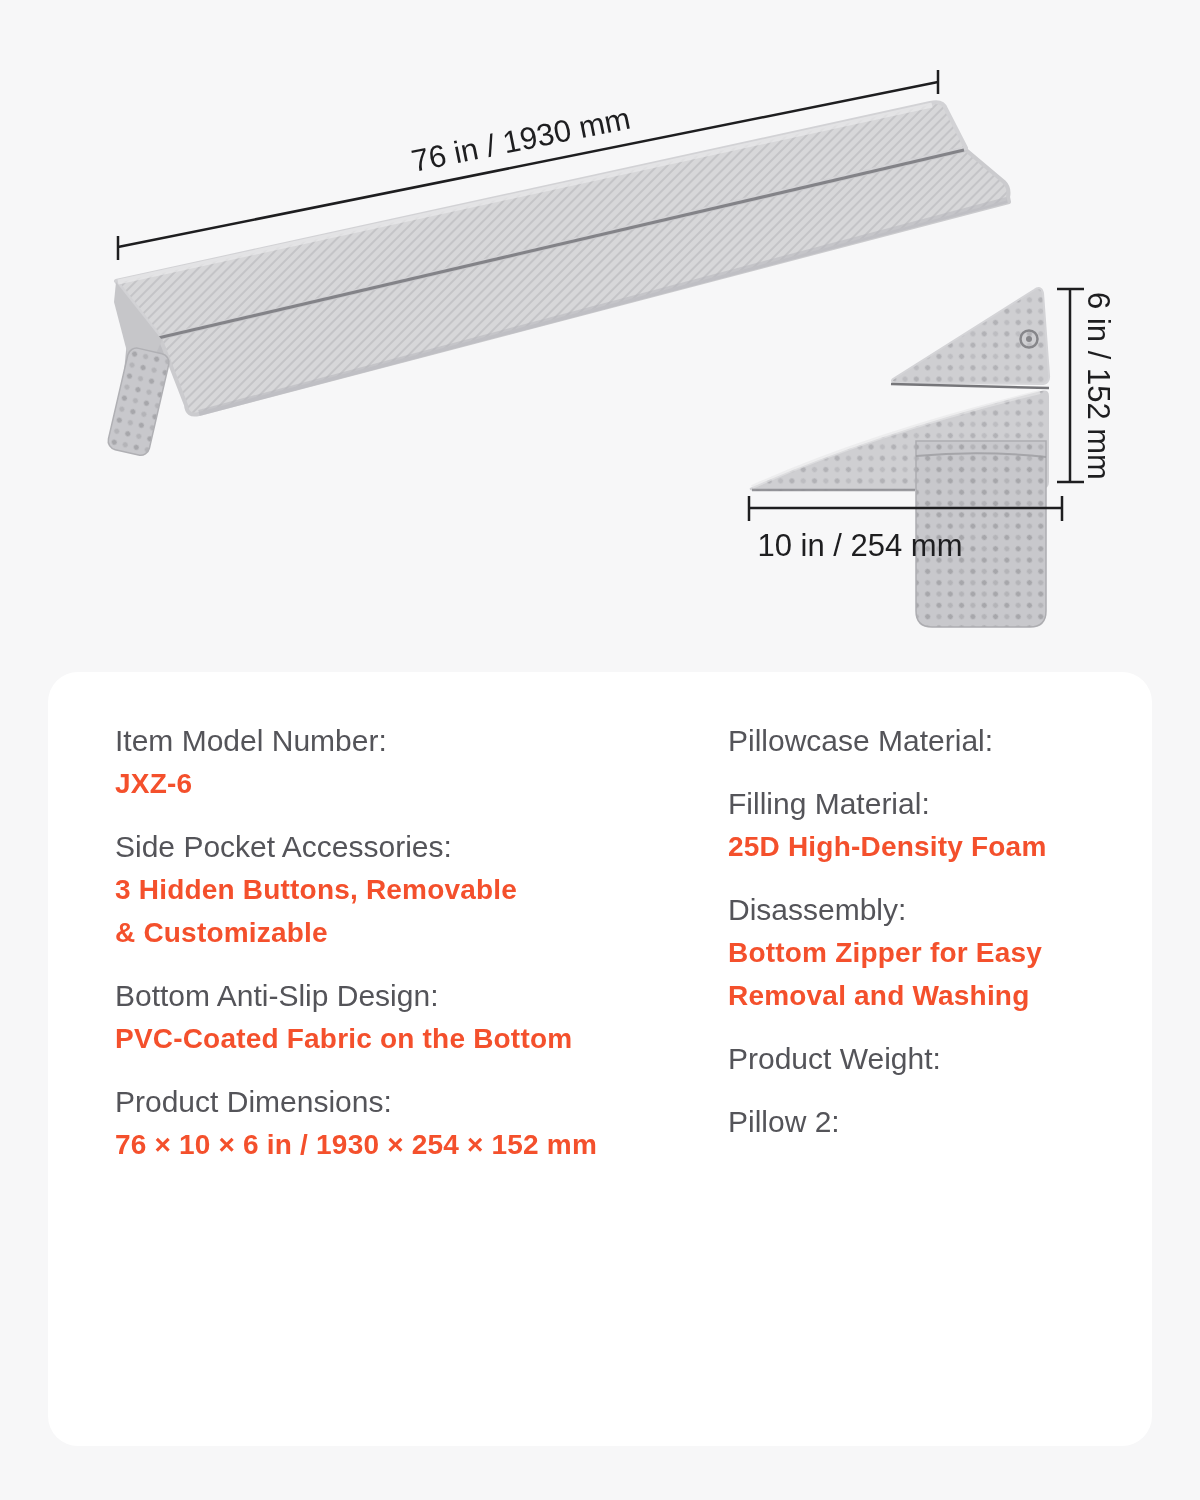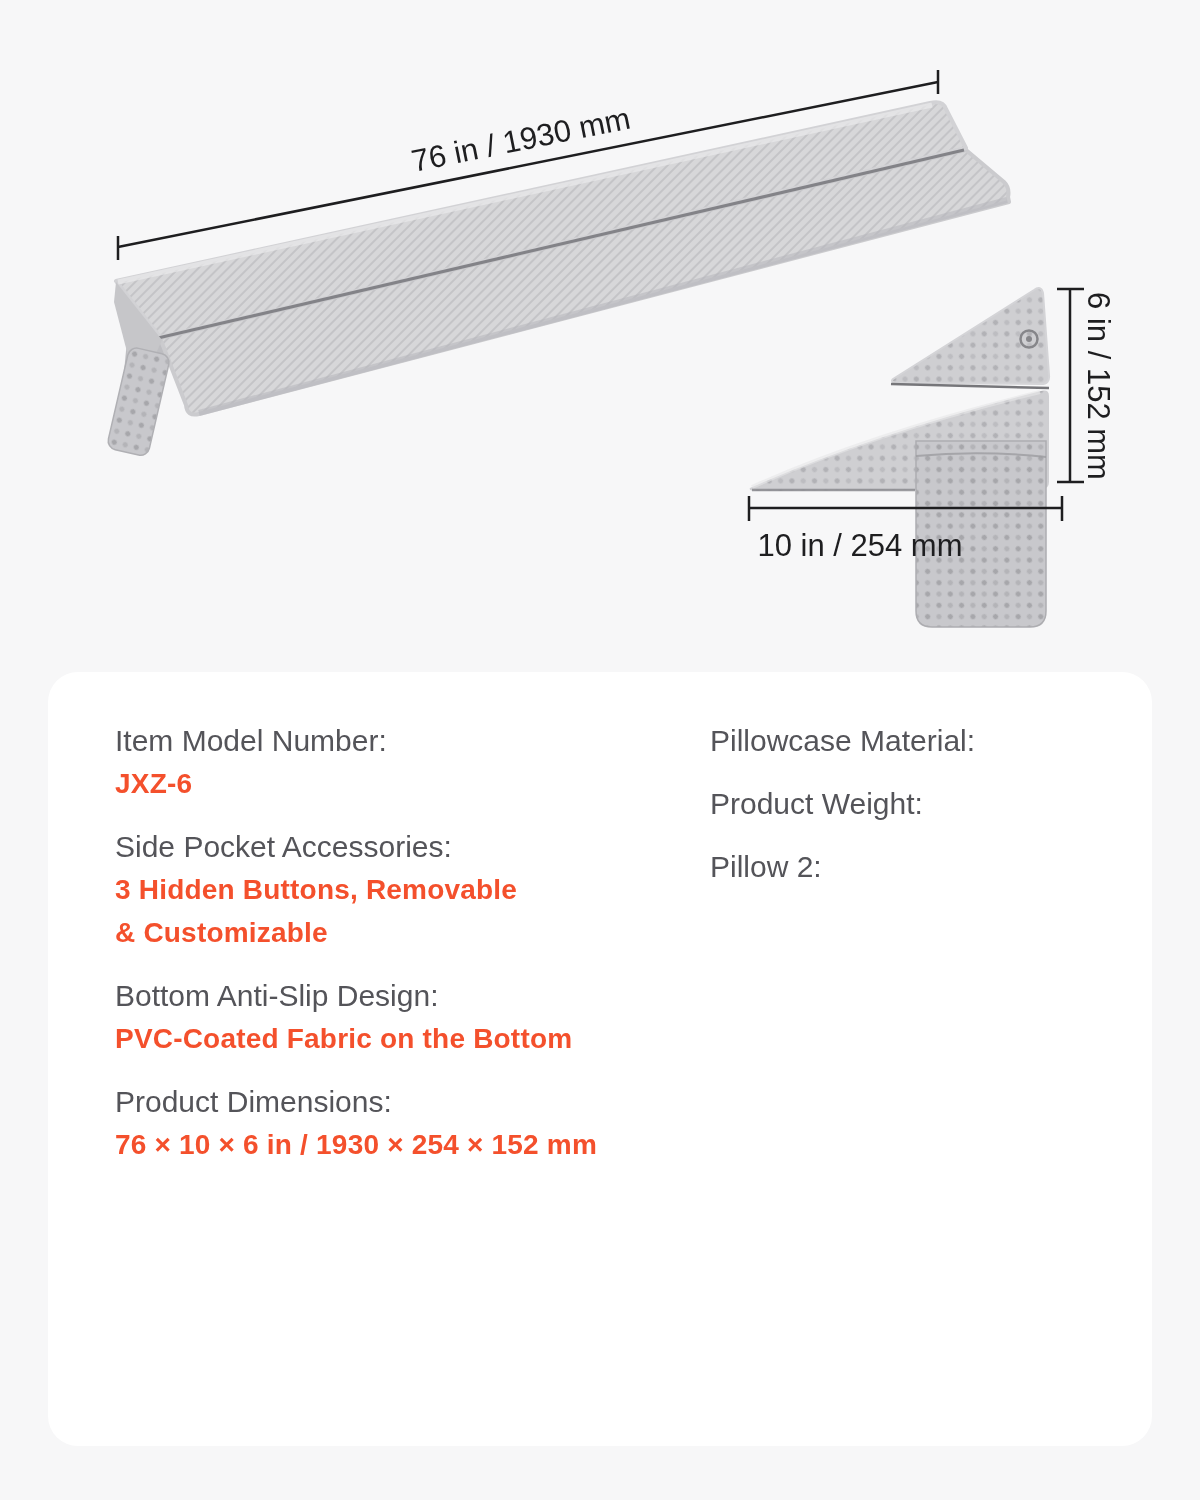--- a/index.html
+++ b/index.html
@@ -12,21 +12,21 @@
   }
   .hero{position:absolute;left:0;top:0;width:1200px;height:672px;}
   .hero svg{display:block;}
   .card{
     position:absolute;left:48px;top:672px;
     width:1104px;height:774px;
     background:#ffffff;border-radius:30px;
   }
   .col{position:absolute;top:47px;}
   .col-left{left:67px;width:560px;}
-  .col-right{left:662px;width:430px;}
+  .col-right{left:680px;width:430px;}
   .spec{margin-bottom:20px;}
   .spec-label{
     font-size:30px;line-height:43px;color:#545459;
     white-space:nowrap;
   }
   .spec-value-line{
     font-size:28px;line-height:43px;font-weight:bold;color:#f4502c;
     white-space:nowrap;letter-spacing:.2px;
   }
   .dim-text{font-size:31px;fill:#1e1e20;}
@@ -135,20 +135,29 @@
       <div class="spec-label">Product Dimensions:</div>
       <div class="spec-value-line">76 × 10 × 6 in / 1930 × 254 × 152 mm</div>
     </div>
   </div>
 
   <div class="col col-right">
     <div class="spec">
       <div class="spec-label">Pillowcase Material:</div>
     </div>
     <div class="spec">
+      <div class="spec-label">Filling Material:</div>
+      <div class="spec-value-line">25D High-Density Foam</div>
+    </div>
+    <div class="spec">
+      <div class="spec-label">Disassembly:</div>
+      <div class="spec-value-line">Bottom Zipper for Easy</div>
+      <div class="spec-value-line">Removal and Washing</div>
+    </div>
+    <div class="spec">
       <div class="spec-label">Product Weight:</div>
     </div>
     <div class="spec">
       <div class="spec-label">Pillow 2:</div>
     </div>
   </div>
 
 </div>
 
 </body></html>

